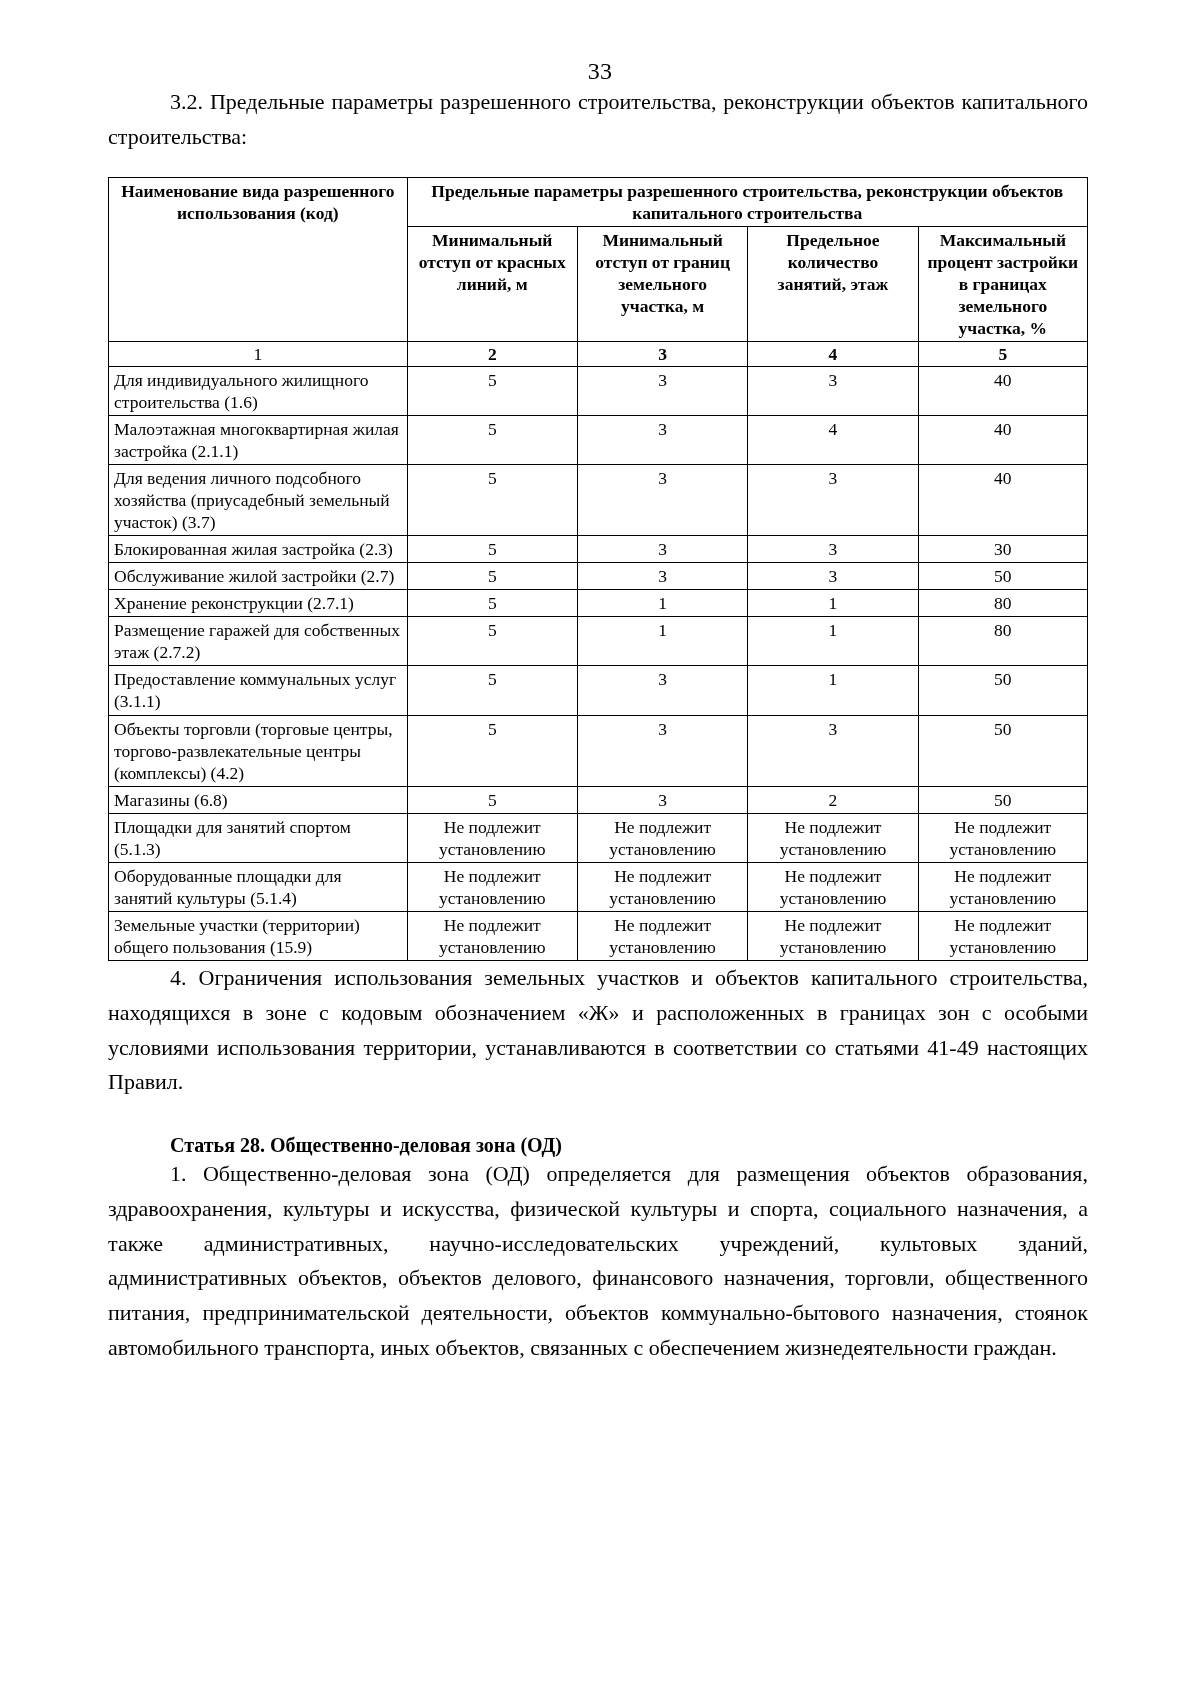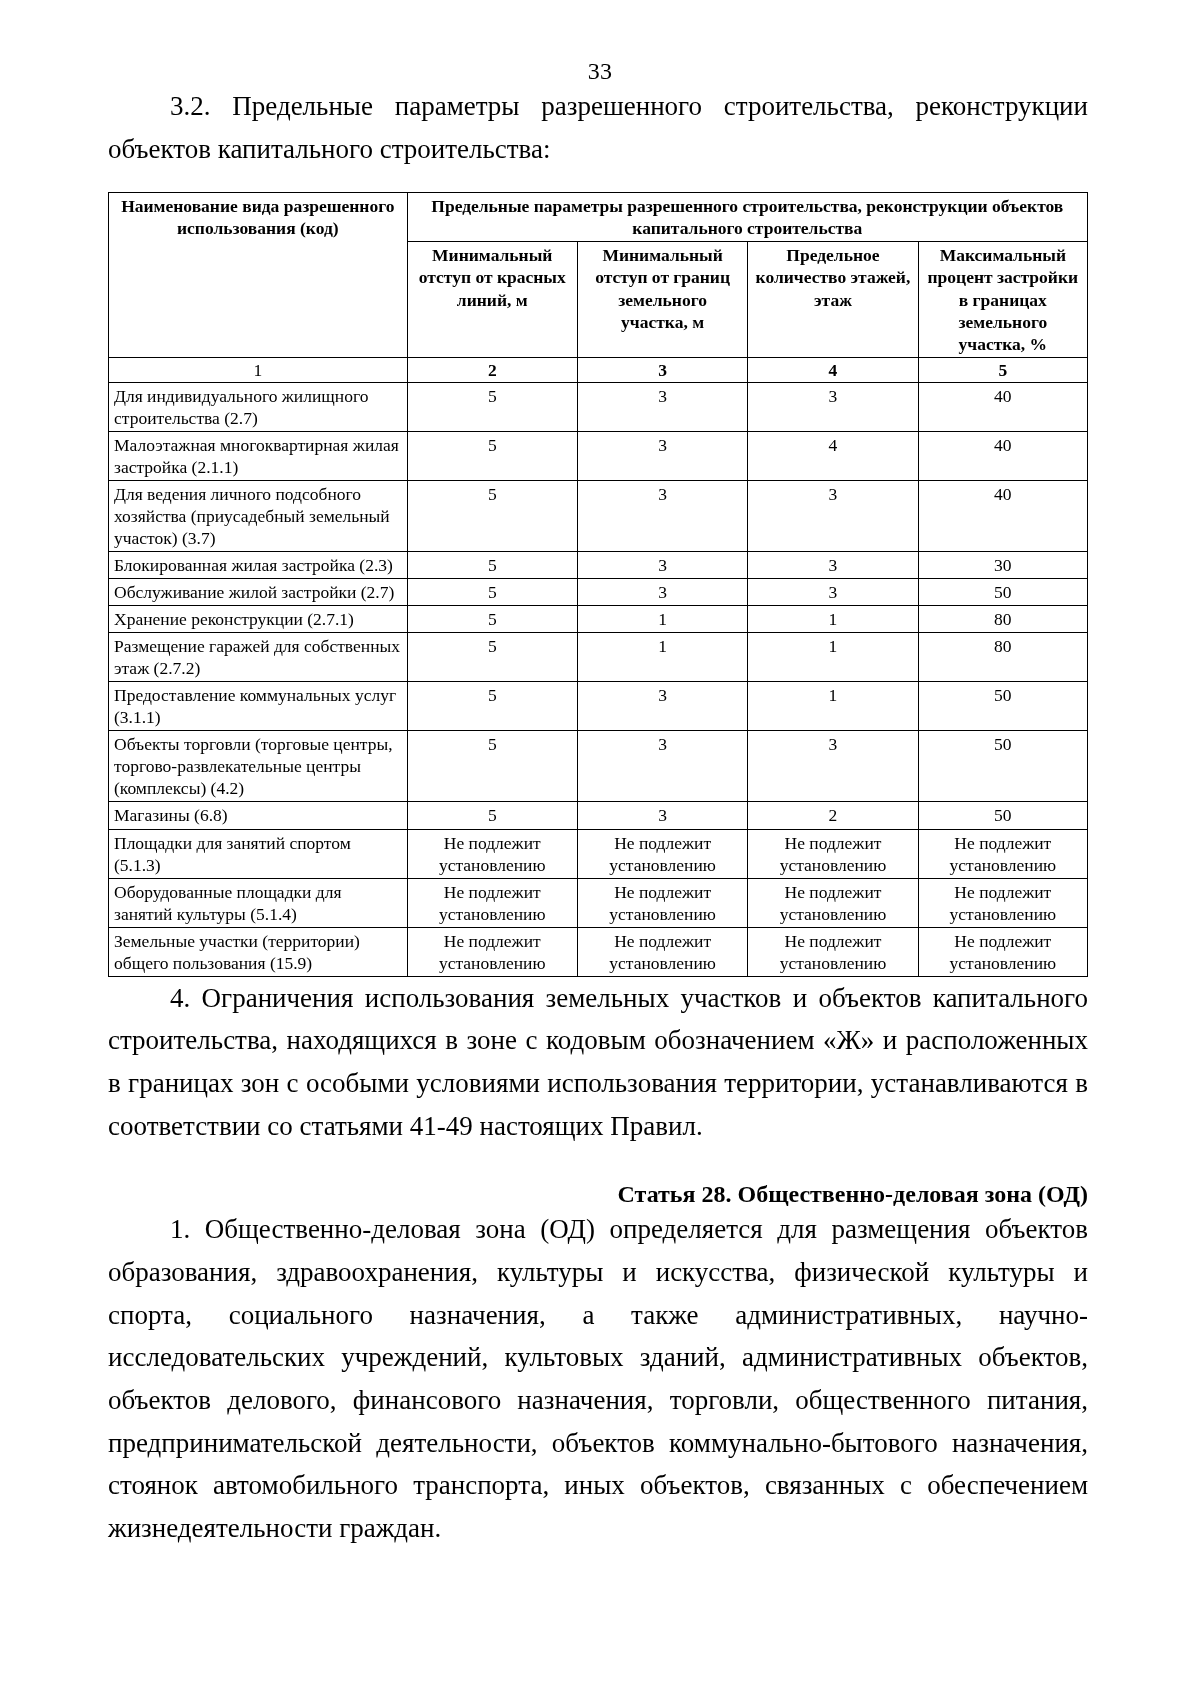--- a/index.html
+++ b/index.html
@@ -25,43 +25,42 @@
   .page-number {
     text-align: center;
     font-size: 24px;
     margin-top: 58px;
     letter-spacing: 0.3px;
   }
   .content {
     padding: 0 112px 0 108px;
   }
   p.body-text {
-    font-size: 27px;
+    font-size: 22px;
     line-height: 1.58;
     margin: 0;
     text-align: justify;
     text-justify: inter-word;
     hyphens: none;
   }
   p.indent {
     text-indent: 62px;
   }
   .para-intro {
     margin-top: 32px;
   }
   .para-after-table {
     margin-top: 20px;
   }
   .article-heading {
-    font-size: 24px;
+    font-size: 20px;
     font-weight: bold;
     margin: 0;
     padding-left: 62px;
     margin-top: 34px;
-    text-align: right;
   }
   .para-article {
     margin-top: 34px;
   }
 
   
   table.params {
     border-collapse: collapse;
     width: 100%;
     margin-top: 22px;
@@ -126,35 +125,35 @@
         <col class="col-n5">
       </colgroup>
       <thead>
         <tr>
           <th rowspan="2" class="th-tall">Наименование вида разрешенного использования (код)</th>
           <th colspan="4">Предельные параметры разрешенного строительства, реконструкции объектов капитального строительства</th>
         </tr>
         <tr>
           <th>Минимальный отступ от красных линий, м</th>
           <th>Минимальный отступ от границ земельного участка, м</th>
-          <th>Предельное количество этажей, этаж</th>
+          <th>Предельное количество занятий, этаж</th>
           <th>Максимальный процент застройки в границах земельного участка, %</th>
         </tr>
       </thead>
       <tbody>
         <tr class="numbering">
           <td class="first">1</td>
           <td>2</td>
           <td>3</td>
           <td>4</td>
           <td>5</td>
         </tr>
 
         <tr>
-          <td class="name">Для индивидуального жилищного строительства (2.7)</td>
+          <td class="name">Для индивидуального жилищного строительства (1.6)</td>
           <td class="num">5</td>
           <td class="num">3</td>
           <td class="num">3</td>
           <td class="num">40</td>
         </tr>
 
         <tr>
           <td class="name">Малоэтажная многоквартирная жилая застройка (2.1.1)</td>
           <td class="num">5</td>
           <td class="num">3</td>

